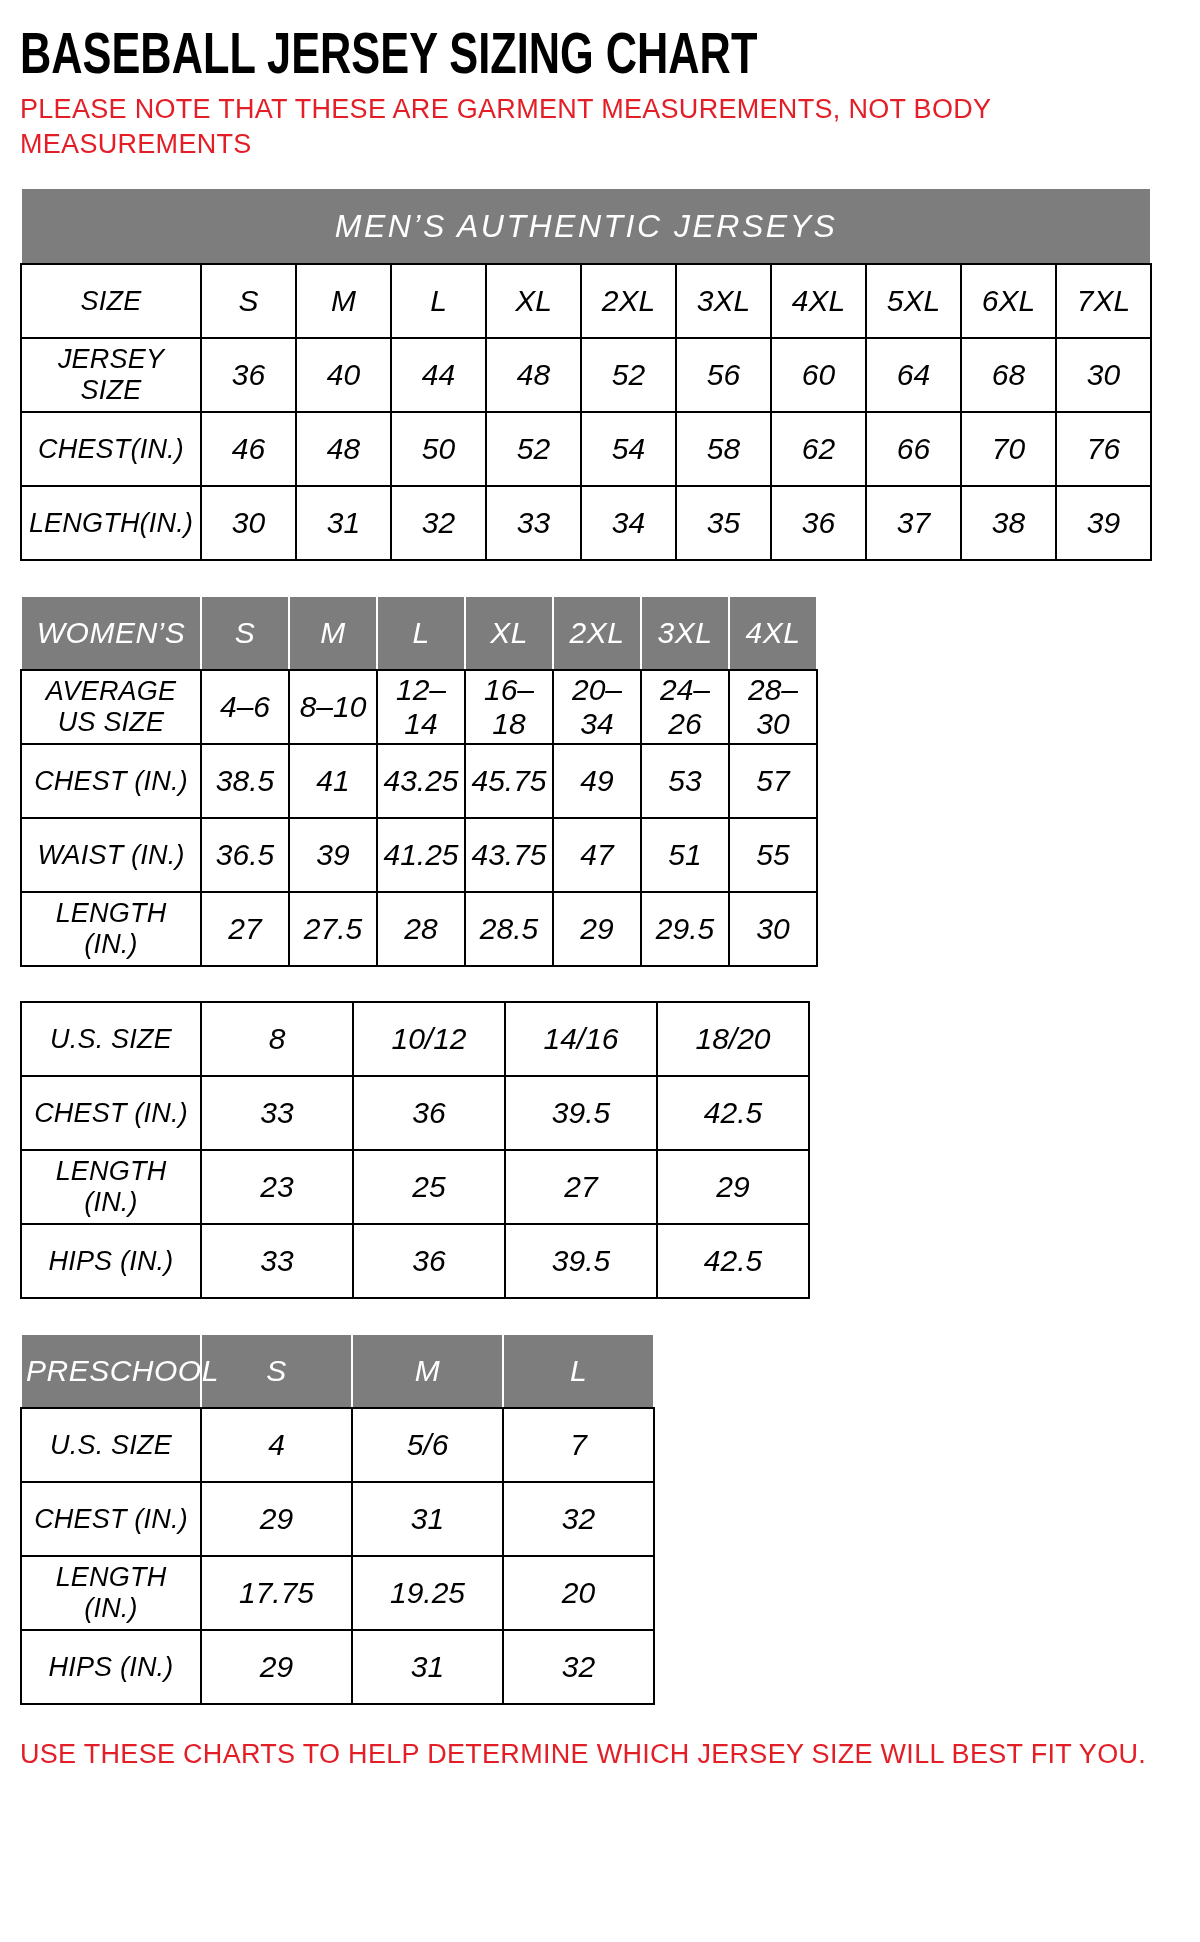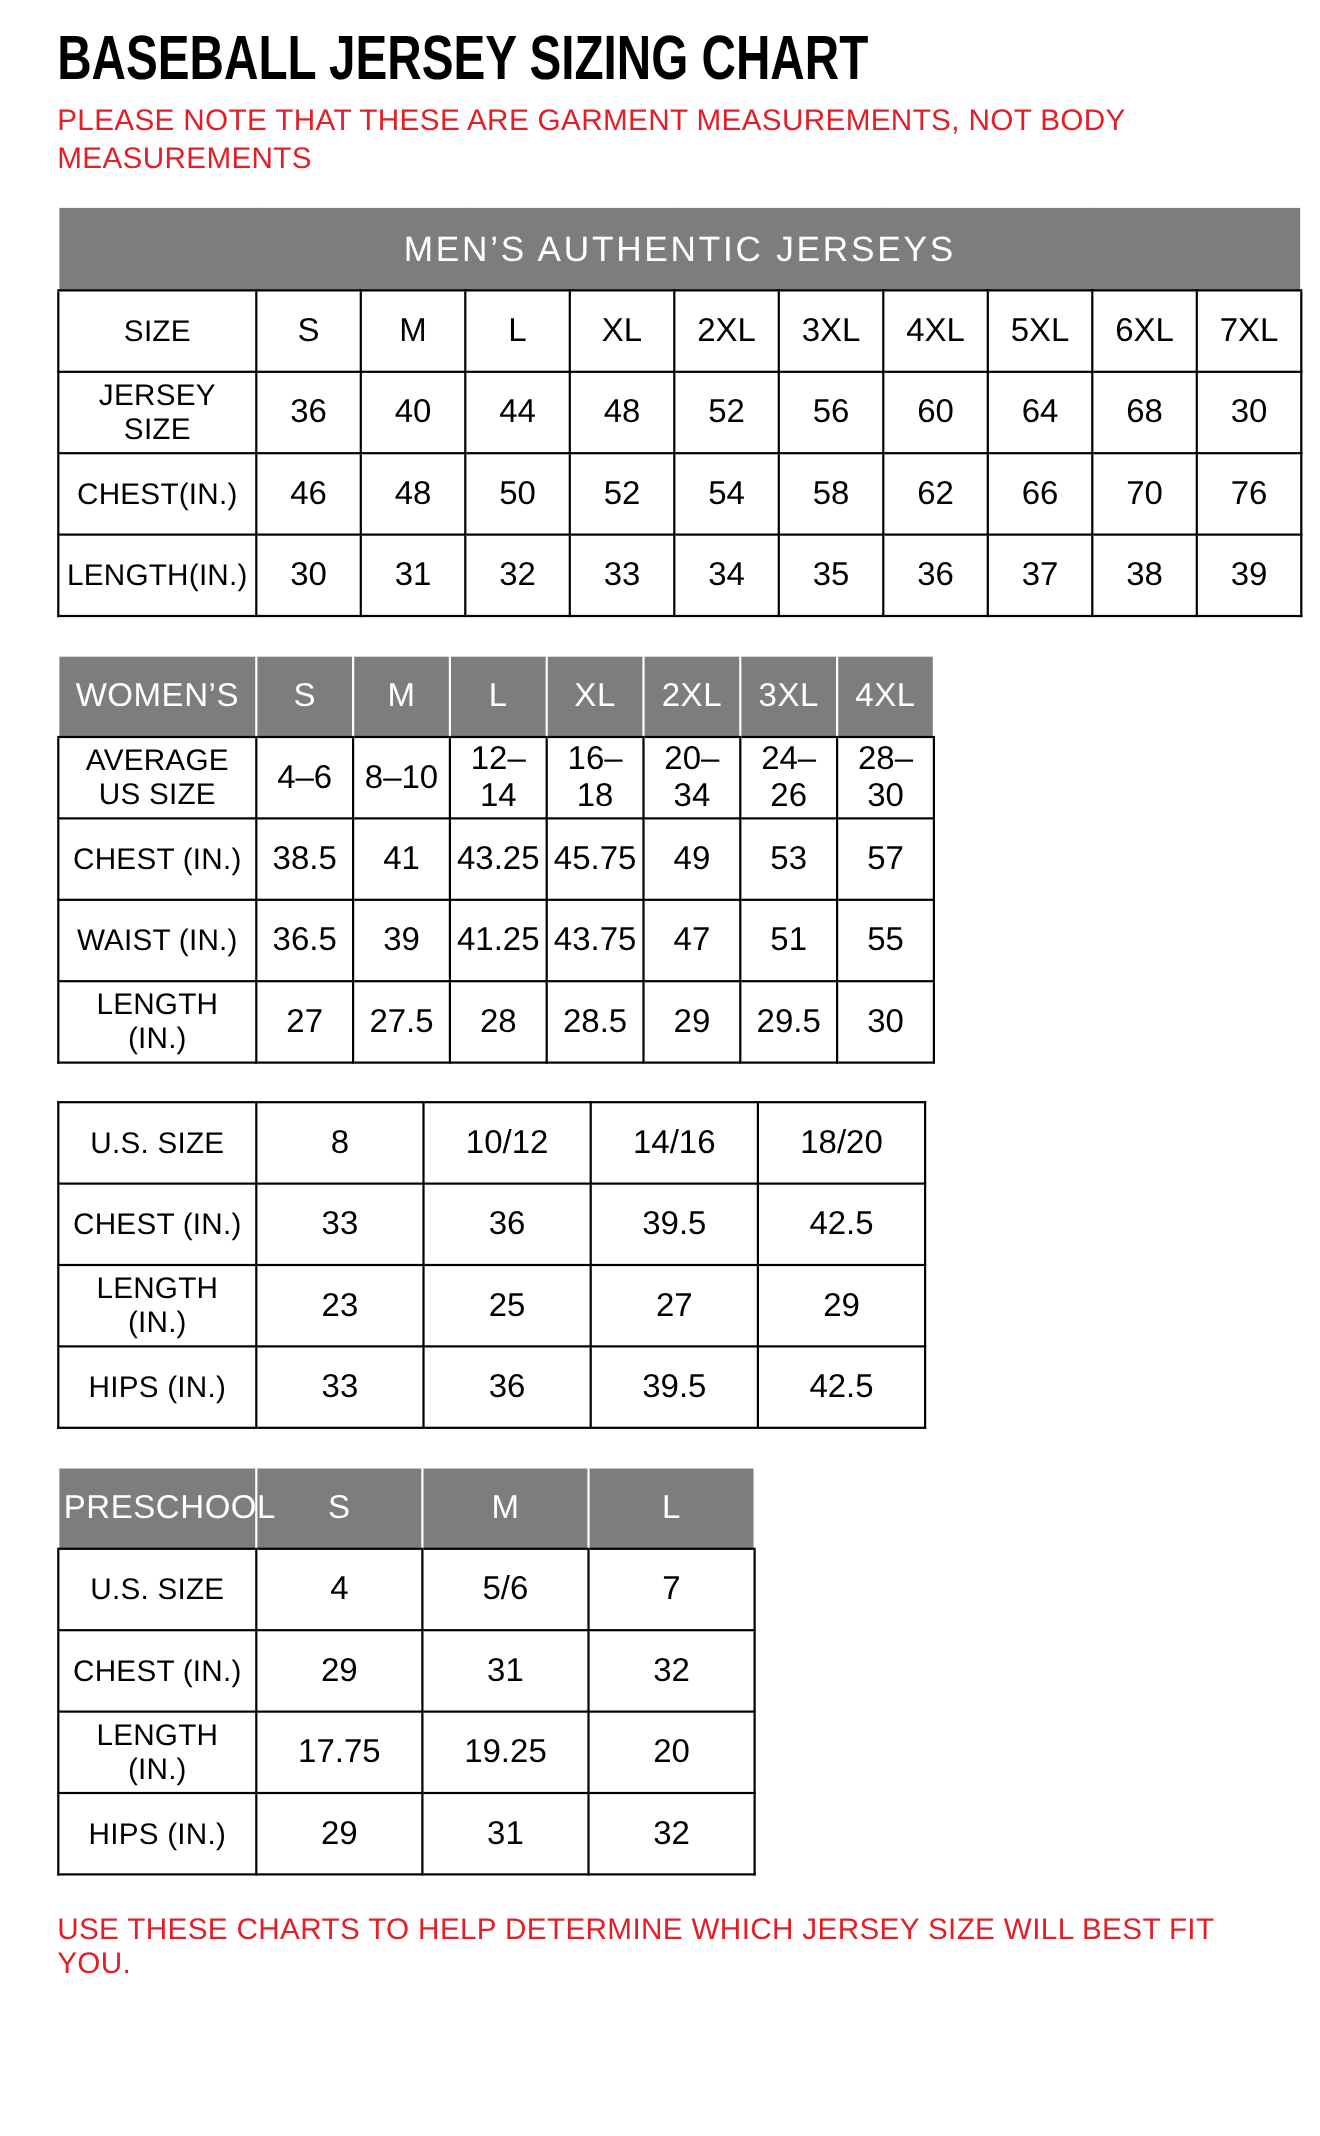--- a/index.html
+++ b/index.html
@@ -9,21 +9,21 @@
   }
   *{box-sizing:border-box;}
   html,body{margin:0;padding:0;}
   body{
     width:1200px;
     min-height:1942px;
     background:#ffffff;
     color:var(--ink);
     font-family:"Liberation Sans", sans-serif;
   }
-  .page{padding:24px 52px 50px;}
+  .page{padding:24px 20px 50px;}
 
   .title{
     margin:0 0 10px;
     font-size:57px;
     line-height:1.02;
     font-weight:900;
     letter-spacing:0px;
     color:#000;
     transform:scaleX(0.76);
     transform-origin:left center;
@@ -36,20 +36,21 @@
     font-size:27px;
     line-height:1.28;
     white-space:pre-line;
     letter-spacing:0.3px;
   }
 
   table.tbl{
     border-collapse:collapse;
     table-layout:fixed;
     margin:0 0 34px;
+    font-style:italic;
   }
   .mens{width:1130px;}
   .womens{width:796px;}
   .boys{width:788px;}
   .preschool{width:633px;}
 
   .c-label{width:180px;}
   .c-mens{width:95px;}
   .c-womens{width:88px;}
   .c-boys{width:152px;}

